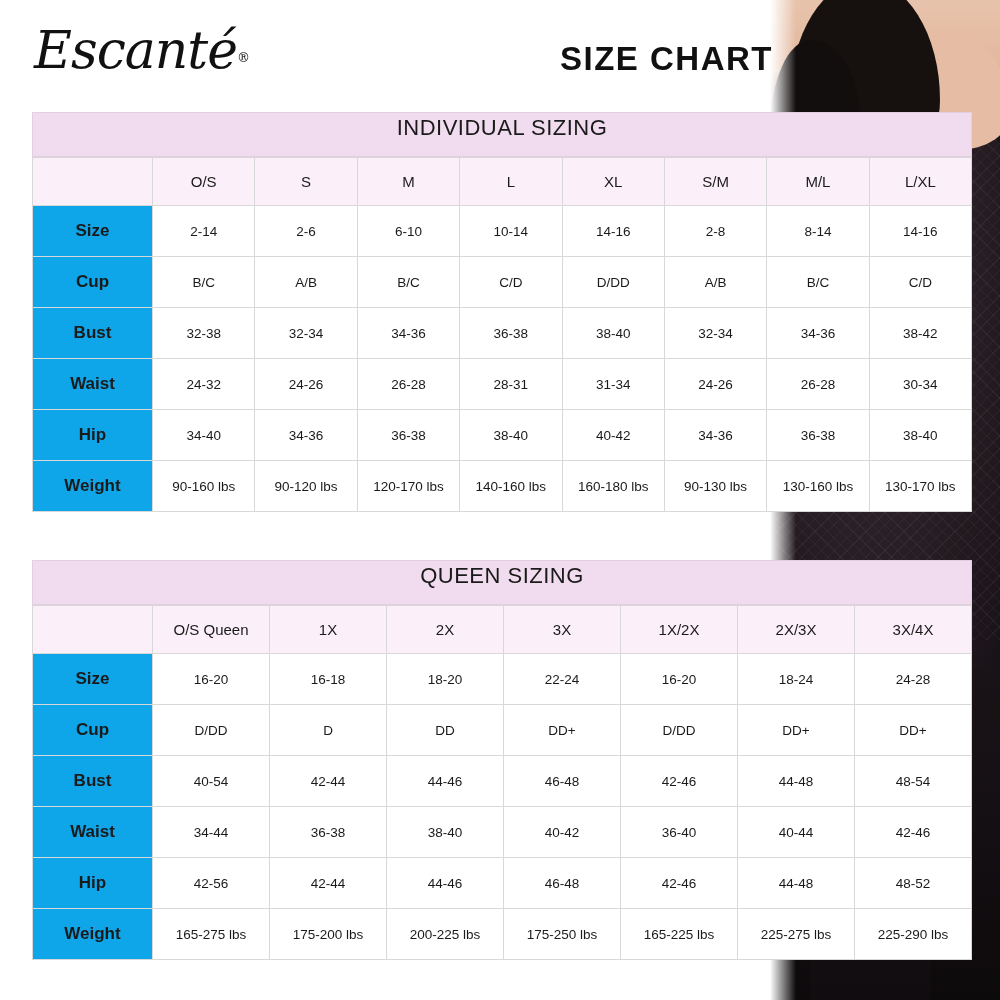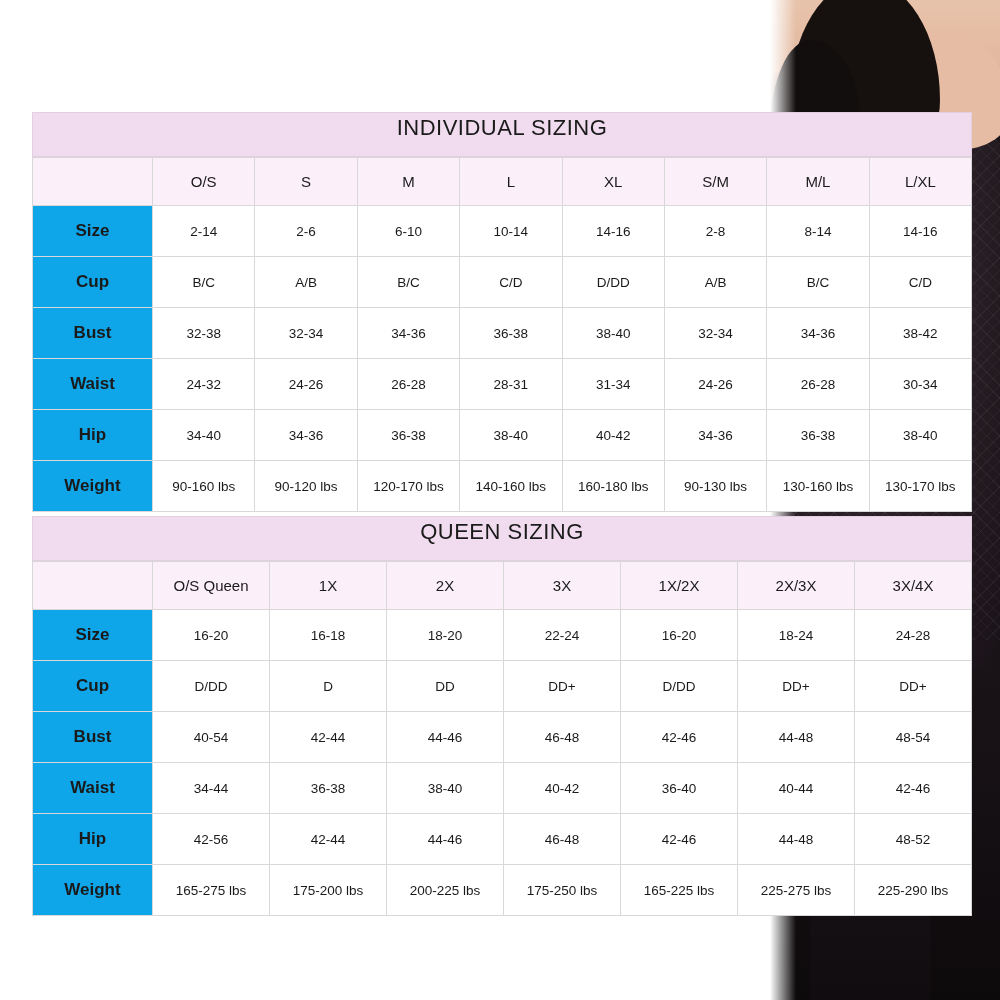--- a/index.html
+++ b/index.html
@@ -133,21 +133,21 @@
     color: #111111;
   }
 
   
   .table-wrap {
     position: absolute;
     left: 32px;
     width: 940px;
   }
   #individual-table-wrap { top: 112px; }
-  #queen-table-wrap { top: 516px; }
+  #queen-table-wrap { top: 560px; }
 
   table {
     width: 940px;
     border-collapse: collapse;
     table-layout: fixed;
   }
   caption, .section-title {
     background: #f0dcee;
     text-align: center;
     font-size: 22px;
@@ -189,20 +189,24 @@
   <div class="model-photo">
     <div class="model-body"></div>
     <div class="model-mesh"></div>
     <div class="model-leg"></div>
     <div class="model-shoulder"></div>
     <div class="model-hair"></div>
     <div class="model-hair2"></div>
     <div class="model-fade-left"></div>
   </div>
 
+  <div class="header">
+    <div class="brand"><span>Escanté</span><span class="reg">®</span></div>
+    <div class="chart-title">SIZE CHART</div>
+  </div>
 
   <div class="table-wrap" id="individual-table-wrap">
     <div class="section-title">INDIVIDUAL SIZING</div>
     <table>
       <colgroup>
         <col class="label-col">
       </colgroup>
       <thead>
         <tr>
           <th class="corner"></th>

